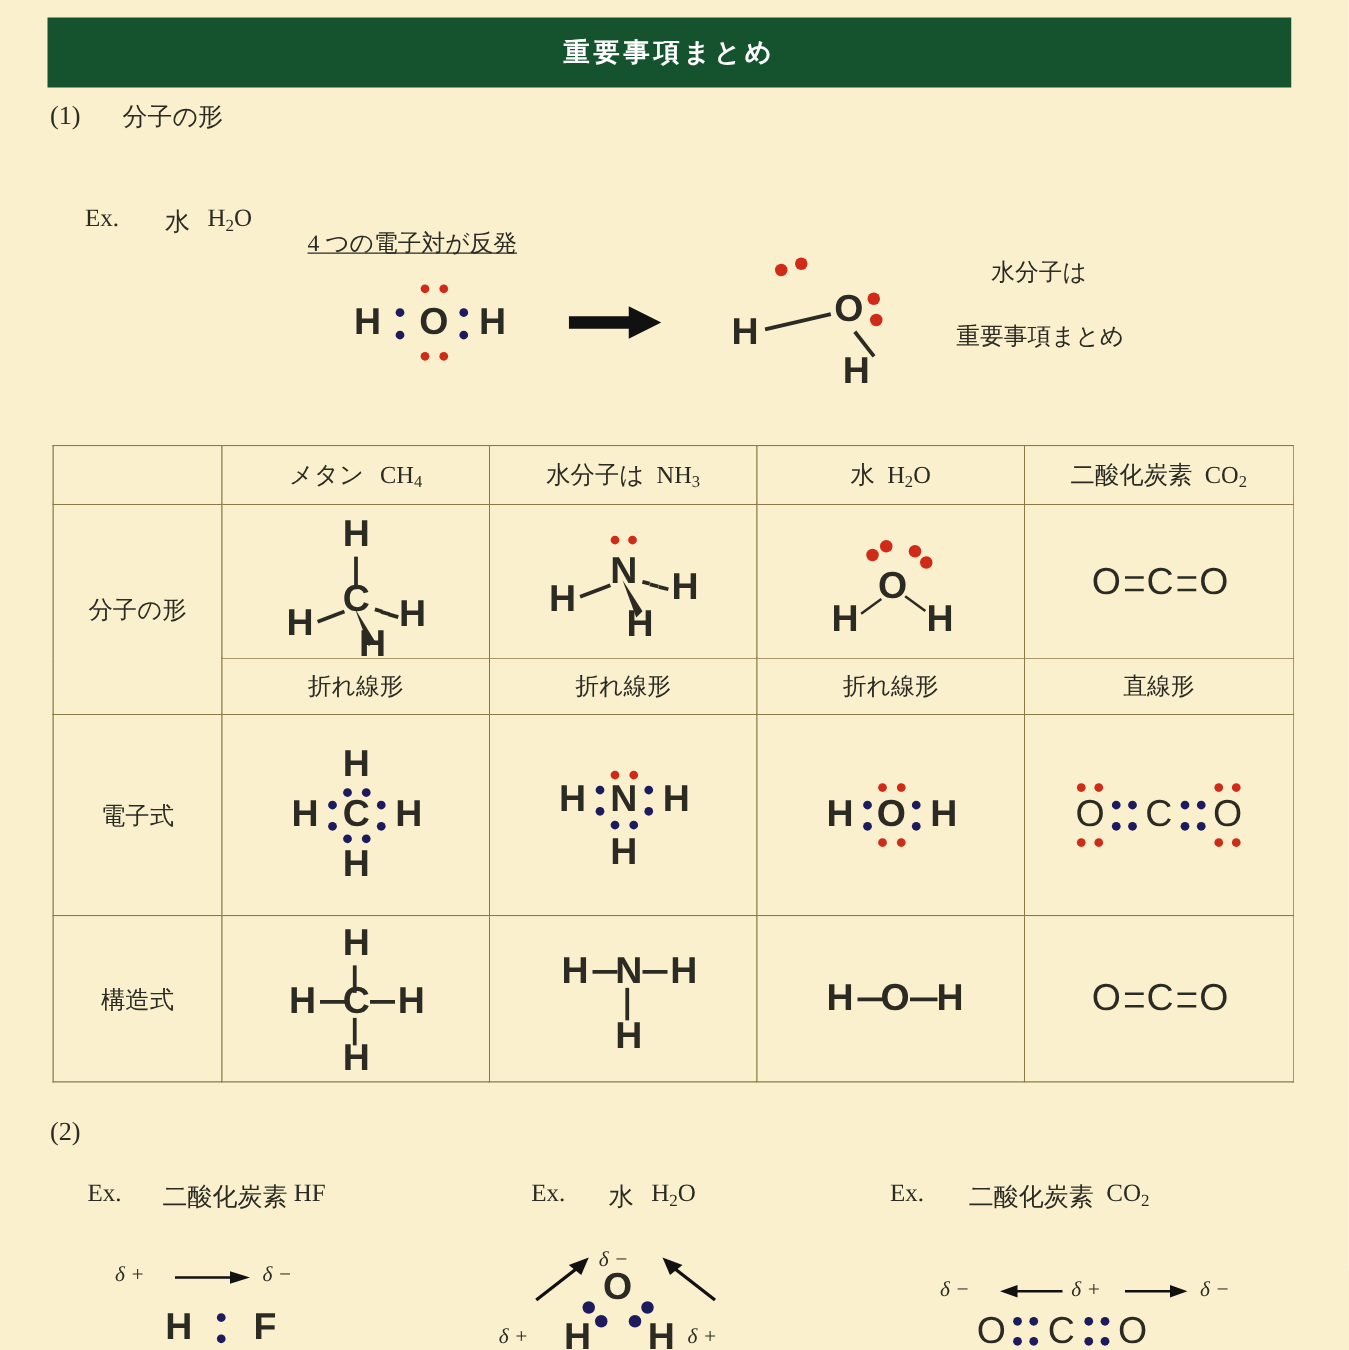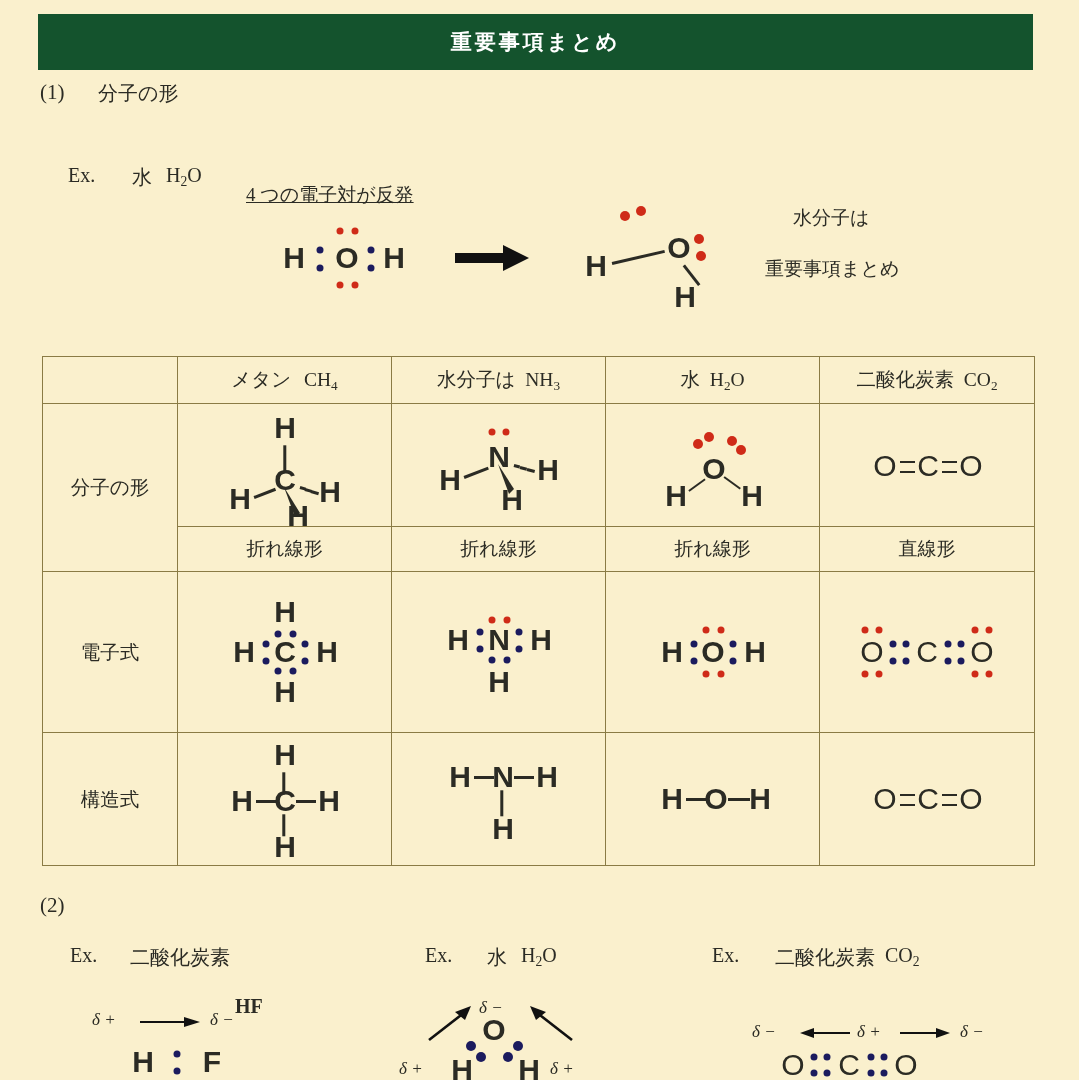--- a/index.html
+++ b/index.html
@@ -375,21 +375,21 @@
           </div>
         </td>
       </tr>
     </tbody>
   </table>
 
   <span class="txt s-num" style="left:40px;top:893px;">(2)</span>
 
   <span class="txt s-ex" style="left:70px;top:944px;">Ex.</span>
   <span class="txt s-ex" style="left:130px;top:944px;">二酸化炭素</span>
-  <span class="txt s-ex" style="left:235px;top:995px;font-weight:bold;">HF</span>
+  <span class="txt s-ex" style="left:235px;top:944px;">HF</span>
 
   <span class="txt s-ex" style="left:425px;top:944px;">Ex.</span>
   <span class="txt s-ex" style="left:487px;top:944px;">水</span>
   <span class="txt s-ex" style="left:521px;top:944px;"><span>H</span><sub>2</sub><span>O</span></span>
 
   <span class="txt s-ex" style="left:712px;top:944px;">Ex.</span>
   <span class="txt s-ex" style="left:775px;top:944px;">二酸化炭素</span>
   <span class="txt s-ex" style="left:885px;top:944px;"><span>CO</span><sub>2</sub></span>
 
   <div>

